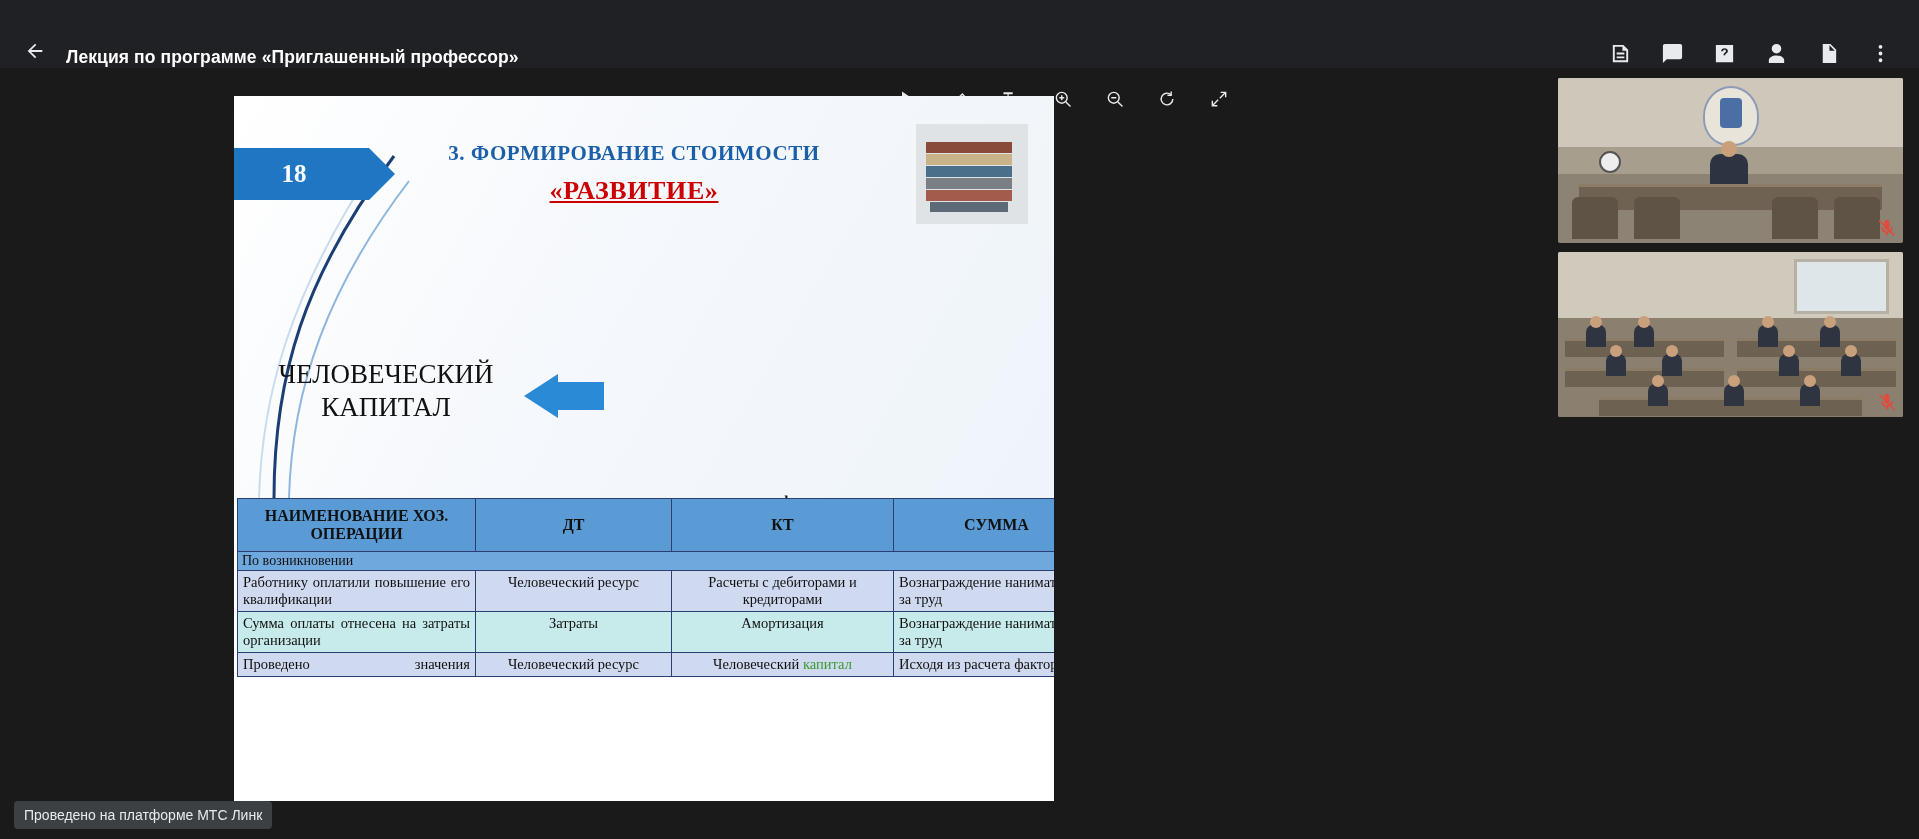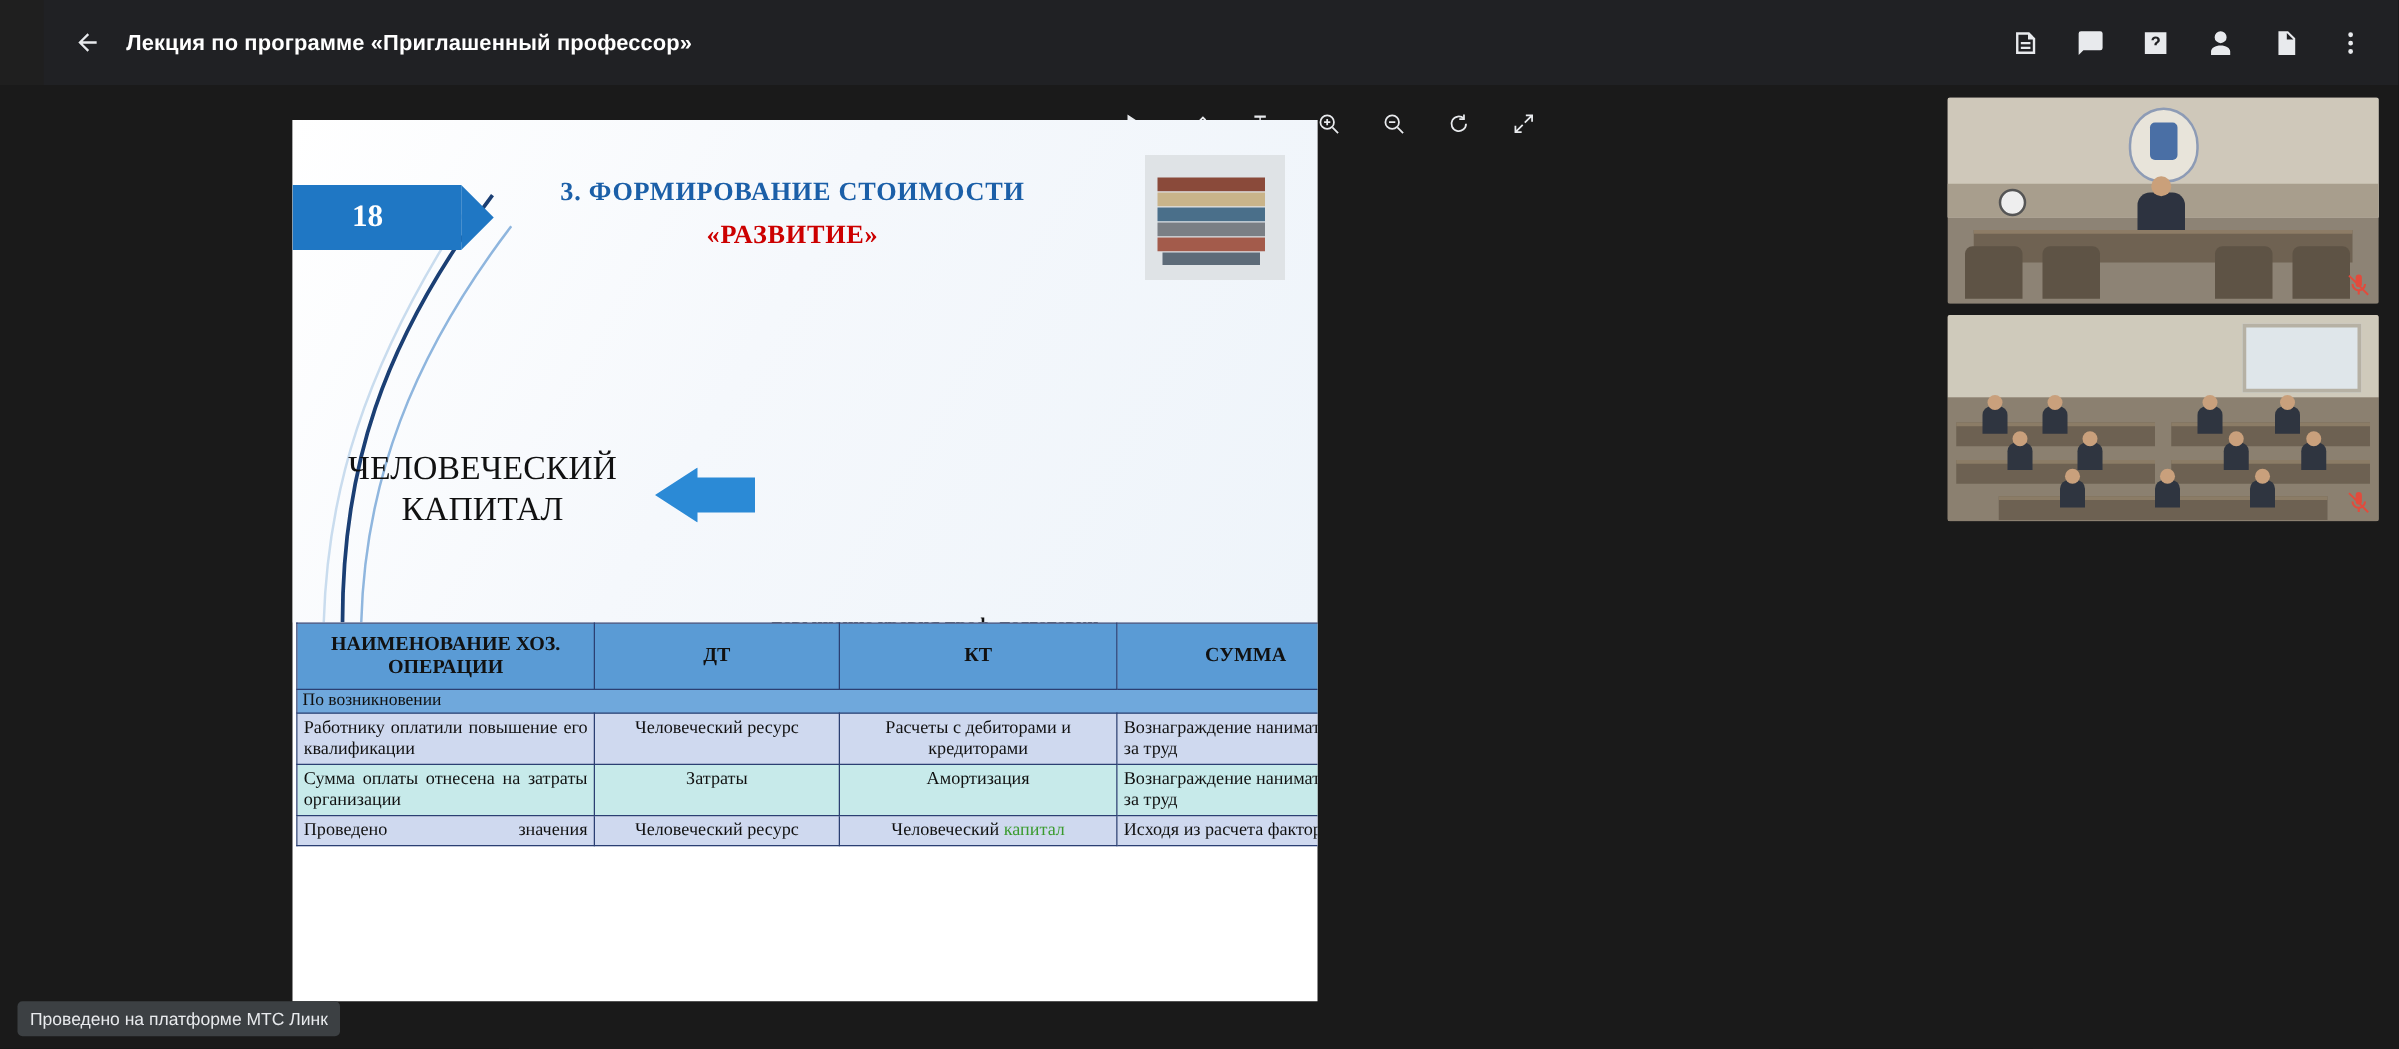--- a/index.html
+++ b/index.html
@@ -1,20 +1,20 @@
 <!DOCTYPE html>
 <html><head>
 <meta charset="utf-8">
 <style>
   html,body{margin:0;padding:0;background:#000;}
   body{width:1919px;height:839px;overflow:hidden;font-family:"Liberation Sans",sans-serif;color:#fff;}
   .app{position:relative;width:1919px;height:839px;background:#1f1f1f;}
 
   
-  .topbar{height:68px;background:#202124;display:flex;align-items:center;padding:0 18px;box-sizing:border-box;margin-left:35px;}
+  .topbar{height:68px;background:#202124;display:flex;align-items:flex-end;padding:0 18px;box-sizing:border-box;}
   .back-btn{width:34px;height:34px;display:flex;align-items:center;justify-content:center;cursor:pointer;border-radius:50%;}
   .back-btn svg{width:22px;height:22px;fill:#e8eaed;}
   .meeting-title{font-size:17.5px;font-weight:bold;color:#fff;margin-left:14px;letter-spacing:.1px;white-space:nowrap;}
   .top-actions{margin-left:auto;display:flex;align-items:center;gap:22px;padding-right:6px;}
   .top-icon{width:30px;height:30px;display:flex;align-items:center;justify-content:center;cursor:pointer;}
   .top-icon svg{width:23px;height:23px;fill:#e8eaed;}
 
   
   .content{position:absolute;top:68px;left:0;right:0;bottom:0;background:#1a1a1a;}
   .stage{position:absolute;left:0;top:0;width:1558px;bottom:0;background:#1a1a1a;}
@@ -30,21 +30,21 @@
   .slide-inner{position:relative;width:820px;height:730px;}
 
   .slide-top{position:relative;height:402px;background:linear-gradient(120deg,#ffffff 0%,#f5f8fc 45%,#eef4fa 100%);overflow:hidden;}
   .swoosh{position:absolute;left:0;top:0;width:300px;height:402px;pointer-events:none;}
 
   .num-badge{position:absolute;left:-15px;top:52px;width:150px;height:52px;background:#1f77c4;display:flex;align-items:center;justify-content:center;}
   .num-badge span{color:#fff;font-size:25px;font-weight:bold;font-family:"Liberation Serif",serif;}
   .num-badge:after{content:"";position:absolute;right:-26px;top:0;border-top:26px solid transparent;border-bottom:26px solid transparent;border-left:26px solid #1f77c4;}
 
   .title{position:absolute;left:120px;top:40px;width:560px;text-align:center;font-family:"Liberation Serif",serif;color:#1b5fa8;font-size:21px;font-weight:bold;letter-spacing:.6px;line-height:1.62;}
-  .title .red{color:#cc0000;font-size:21px;}
+  .title .red{color:#cc0000;text-decoration:underline;font-size:26px;}
 
   .books{position:absolute;right:26px;top:28px;width:112px;height:100px;}
 
   .hc-label{position:absolute;left:22px;top:262px;width:260px;text-align:center;font-family:"Liberation Serif",serif;font-size:27px;line-height:1.22;color:#111;}
   .arrow-blue{position:absolute;left:290px;top:278px;width:80px;height:44px;}
   .para{position:absolute;left:383px;top:252px;width:430px;font-family:"Liberation Serif",serif;font-weight:bold;font-size:18.5px;line-height:1.5;color:#111;}
 
   .factors{position:absolute;left:18px;top:400px;width:262px;text-align:center;font-family:"Liberation Serif",serif;font-weight:bold;font-size:21px;color:#111;}
   .fitems{position:absolute;left:383px;top:390px;width:430px;font-family:"Liberation Serif",serif;font-weight:bold;font-size:15.5px;color:#111;}
   .fitems div{height:29px;line-height:29px;}

